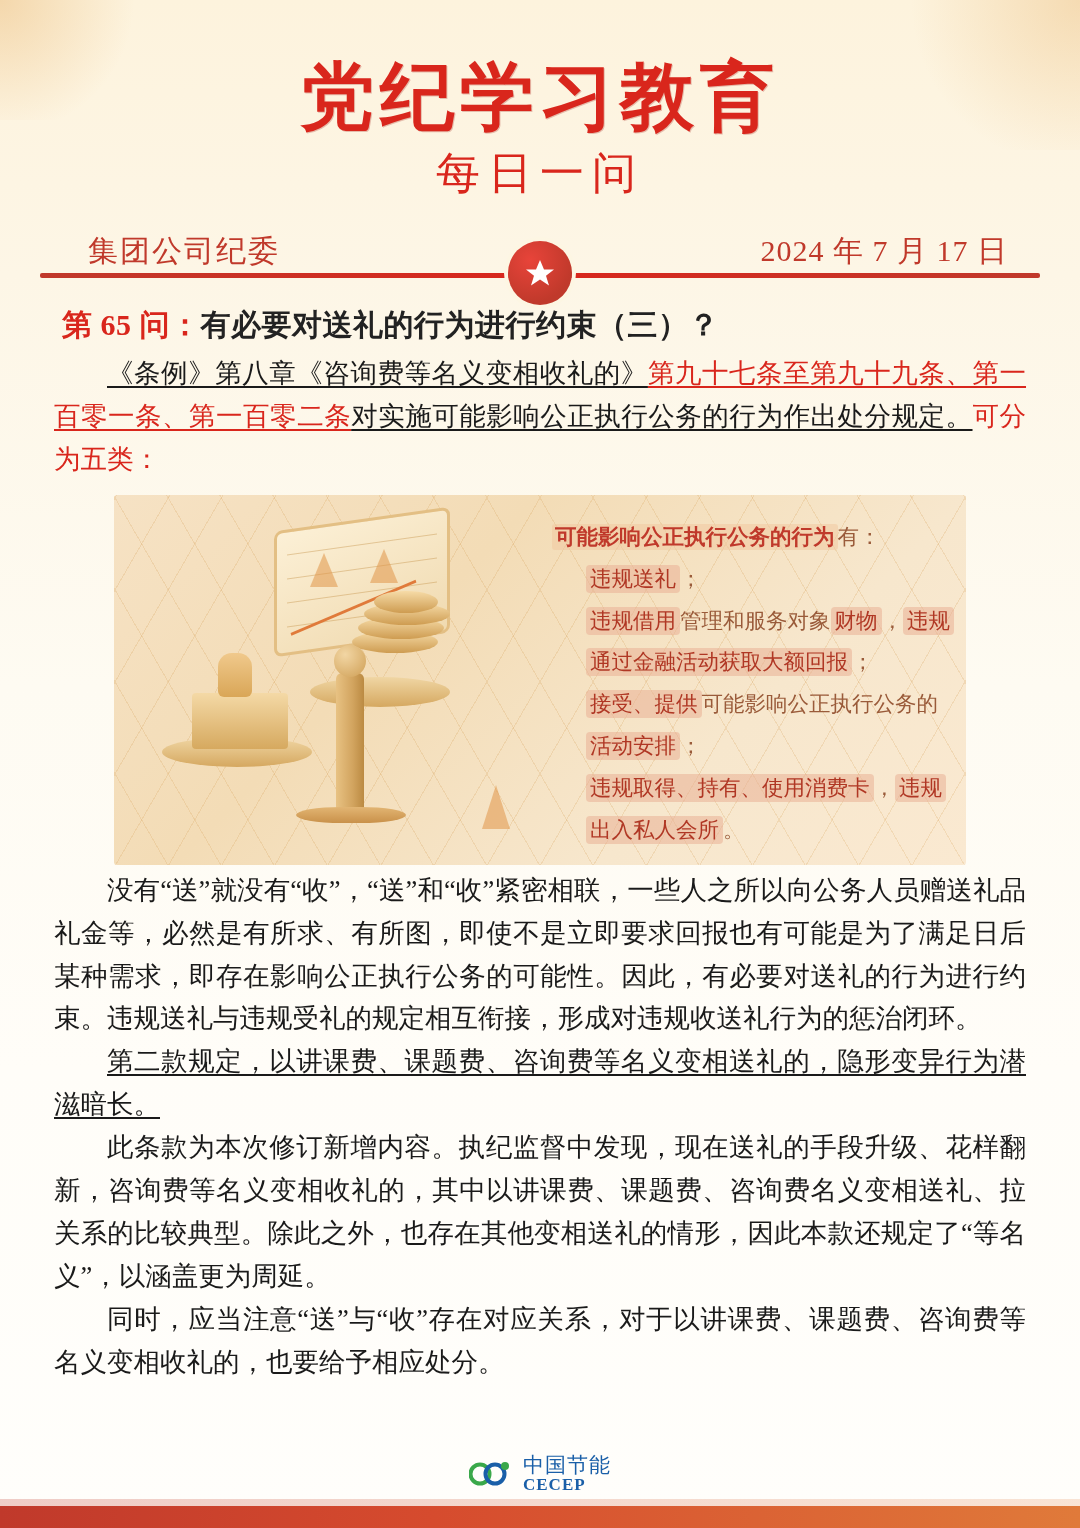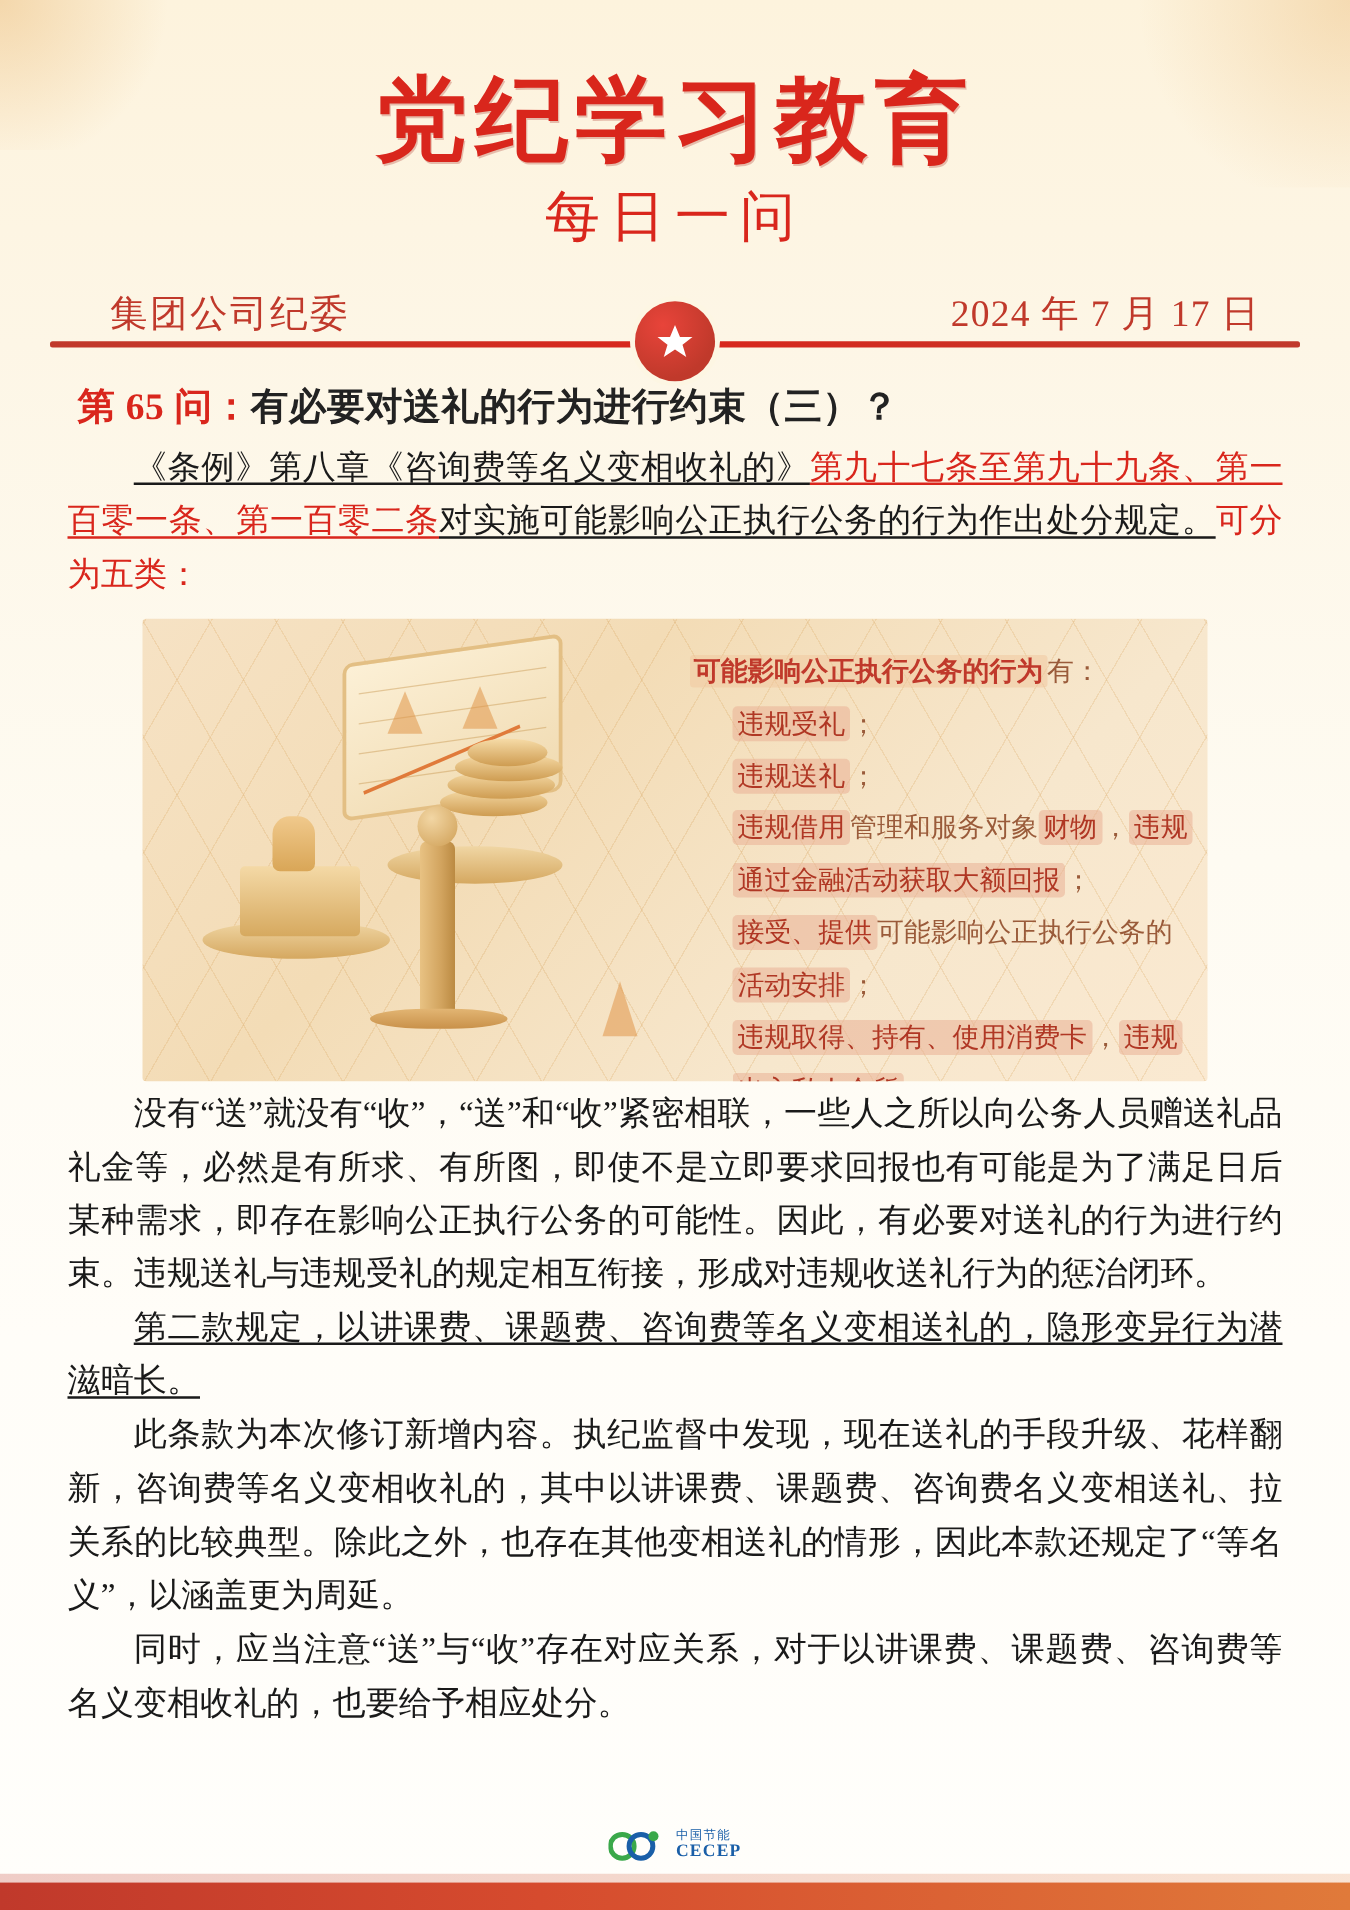--- a/index.html
+++ b/index.html
@@ -300,22 +300,22 @@
     gap: 8px;
   }
   .logo-mark { display:block; }
   .logo-text {
     display: flex;
     flex-direction: column;
     line-height: 1.05;
     color: #1a5fa8;
     font-size: 15px;
   }
-  .logo-text .cn { font-size: 10px; letter-spacing: 1px; }
-  .logo-text .en { font-size: 14px; font-weight: bold; letter-spacing: 1px; }
+  .logo-text .cn { font-size: 21px; letter-spacing: 1px; text-align: right; }
+  .logo-text .en { font-size: 17px; font-weight: bold; letter-spacing: 1px; }
 </style>
 </head>
 <body>
 
 <div class="page">
 
   <div class="corner-tl"></div>
   <div class="corner-tr"></div>
 
   <div class="title-main">党纪学习教育</div>
@@ -369,23 +369,20 @@
       <div class="scale-post"></div>
       <div class="scale-knob"></div>
       <div class="scale-base"></div>
     </div>
 
     <div class="illus-text">
       <span class="illus-line">
         <span class="hl-title">可能影响公正执行公务的行为</span><span class="plain">有：</span>
       </span>
       <span class="illus-line indent1">
-        <span class="chip">违规受礼</span><span class="plain">；</span>
-      </span>
-      <span class="illus-line indent1">
         <span class="chip">违规送礼</span><span class="plain">；</span>
       </span>
       <span class="illus-line indent1">
         <span class="chip">违规借用</span><span class="plain">管理和服务对象</span><span class="chip">财物</span><span class="plain">，</span><span class="chip">违规通过金融活动获取大额回报</span><span class="plain">；</span>
       </span>
       <span class="illus-line indent1">
         <span class="chip">接受、提供</span><span class="plain">可能影响公正执行公务的</span><span class="chip">活动安排</span><span class="plain">；</span>
       </span>
       <span class="illus-line indent1">
         <span class="chip">违规取得、持有、使用消费卡</span><span class="plain">，</span><span class="chip">违规出入私人会所</span><span class="plain">。</span>

